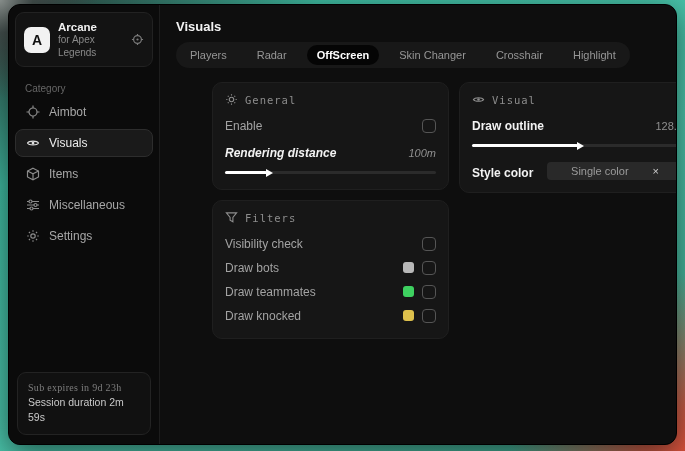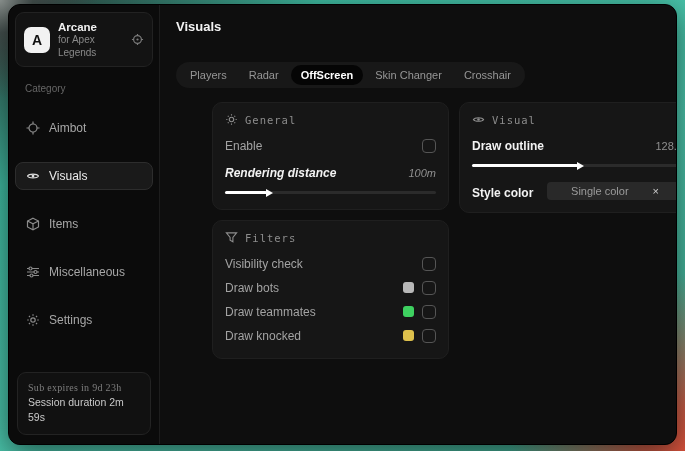--- a/index.html
+++ b/index.html
@@ -24,42 +24,42 @@
     border-radius:9px; display:flex; align-items:center; gap:8px;
   }
   .logo-sq {
     width:26px; height:26px; border-radius:7px; background:#f2f2f2; color:#111;
     display:flex; align-items:center; justify-content:center; font-weight:bold; font-size:14px;
   }
   .logo-txt { flex:1; line-height:1.25; }
   .logo-name { font-size:11.5px; font-weight:bold; color:#f0f0f0; }
   .logo-sub { font-size:10px; color:#8a8a8a; }
   .pin-btn { color:#7b7b7b; display:flex; cursor:pointer; }
-  .cat-label { font-size:10px; color:#666; margin:16px 0 20px 16px; }
-  .nav { display:flex; flex-direction:column; gap:20px; padding:0 6px; }
+  .cat-label { font-size:10px; color:#666; margin:16px 0 4px 16px; }
+  .nav { display:flex; flex-direction:column; gap:3px; padding:0 6px; }
   .nav-item {
     display:flex; align-items:center; gap:9px; height:28px; padding:0 10px;
     color:#a7a7a7; font-size:12px; border-radius:8px; border:1px solid transparent; cursor:pointer;
   }
   .nav-item .nicon { display:flex; color:#8b8b8b; }
   .nav-item.active { background:#1a1a1a; border-color:#2d2d2d; color:#ececec; }
   .nav-item.active .nicon { color:#dcdcdc; }
   .side-spacer { flex:1; }
   .session-card {
     margin:0 8px 9px 8px; padding:7px 10px 8px 10px; background:#111;
     border:1px solid #232323; border-radius:9px; line-height:1.5;
   }
   .sess-line1 { font-family:Liberation Serif, serif; font-size:10px; color:#7e7e7e; letter-spacing:.3px; }
   .sess-line2 { font-size:10.5px; color:#c9c9c9; }
   
   .main { flex:1; padding:14px 16px; display:flex; flex-direction:column; }
   .page-title { font-size:13px; font-weight:bold; color:#f2f2f2; }
   .tabbar {
-    margin-top:28px; align-self:flex-start; display:inline-flex; align-items:center;
-    background:#181818; border-radius:15px; padding:3px 4px; gap:2px;
+    margin-top:8px; align-self:flex-start; display:inline-flex; align-items:center;
+    background:#181818; border-radius:15px; padding:3px 4px; gap:10px;
   }
   .tab { font-size:11px; color:#969696; padding:4px 10px; border-radius:12px; cursor:pointer; white-space:nowrap; }
   .tab.active { background:#050505; color:#fff; font-weight:bold; }
   .content { margin-top:14px; display:flex; gap:10px; align-items:flex-start; }
   .col { display:flex; flex-direction:column; gap:10px; width:237px; }
   .panel { background:#161616; border:1px solid #1f1f1f; border-radius:10px; padding:10px 12px 12px 12px; width:100%;margin-left:36px; }
   .panel-head { display:flex; align-items:center; gap:7px; color:#8d8d8d; margin-bottom:9px; }
   .panel-title { font-family:"DejaVu Sans Mono", monospace; font-size:10.5px; letter-spacing:1px; }
   .row { display:flex; align-items:center; min-height:21px; }
   .row + .row { margin-top:3px; }
@@ -166,20 +166,21 @@
 
   <div class="main">
     <div class="page-title">Visuals</div>
 
     <div class="tabbar">
       <div class="tab">Players</div>
       <div class="tab">Radar</div>
       <div class="tab active">OffScreen</div>
       <div class="tab">Skin Changer</div>
       <div class="tab">Crosshair</div>
+      <div class="tab">Highlight</div>
     </div>
 
     <div class="content">
 
       <div class="col">
 
         <div class="panel">
           <div class="panel-head">
             <span>
               <svg width="13" height="13" viewBox="0 0 14 14" fill="none" stroke="currentColor" stroke-width="1.2">

